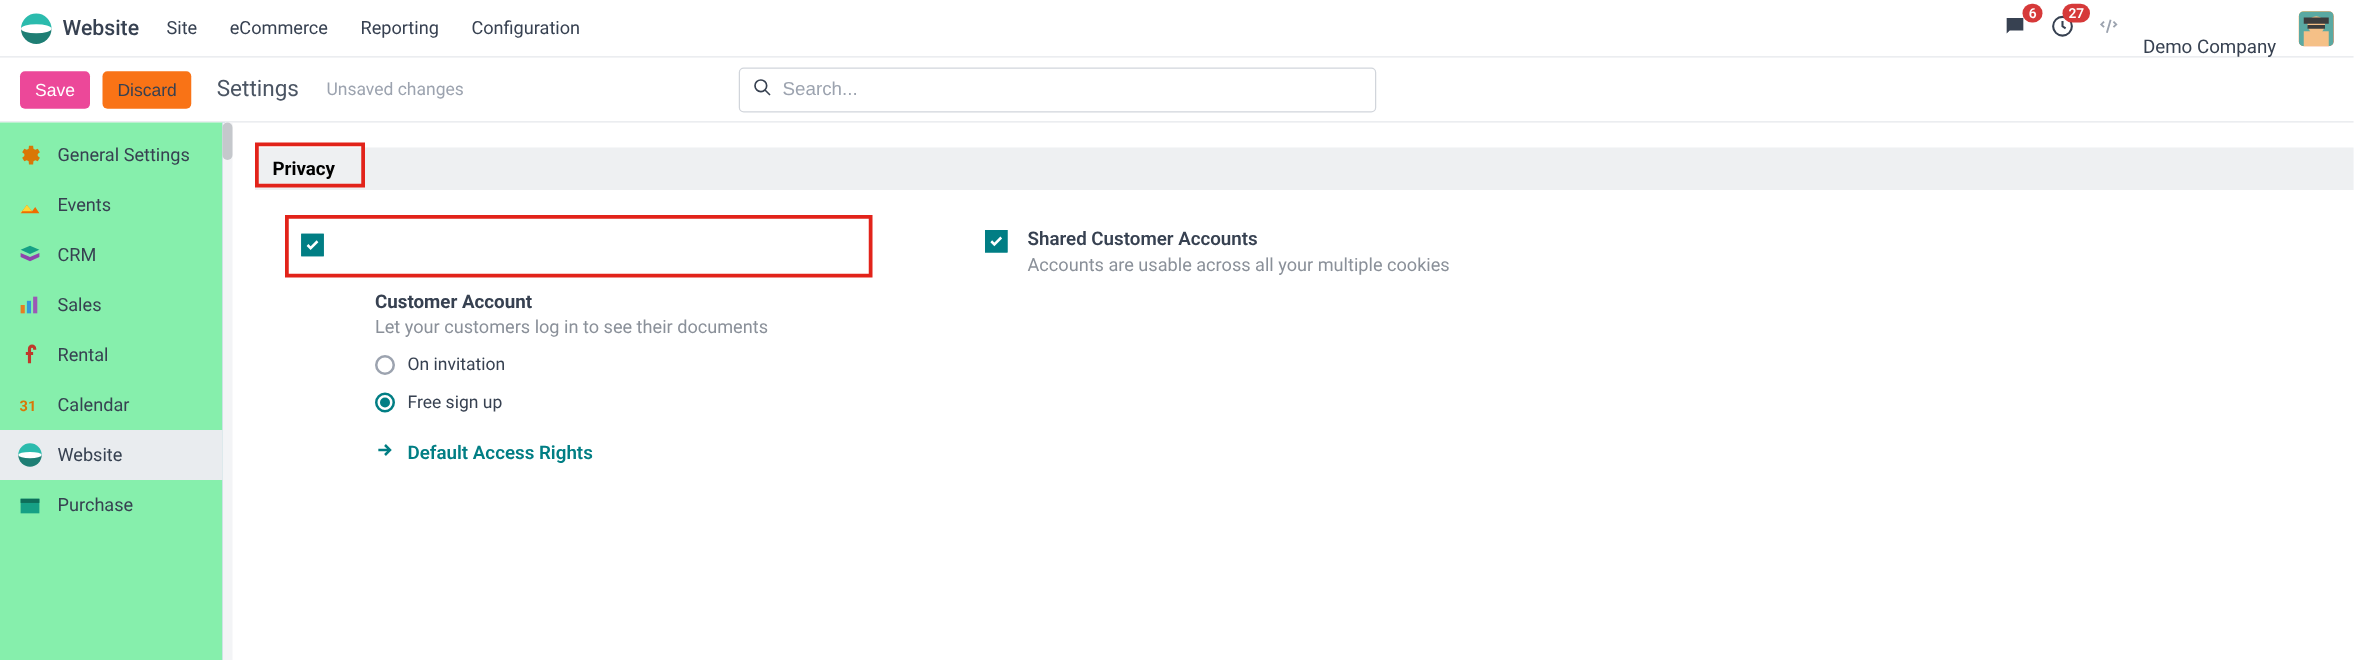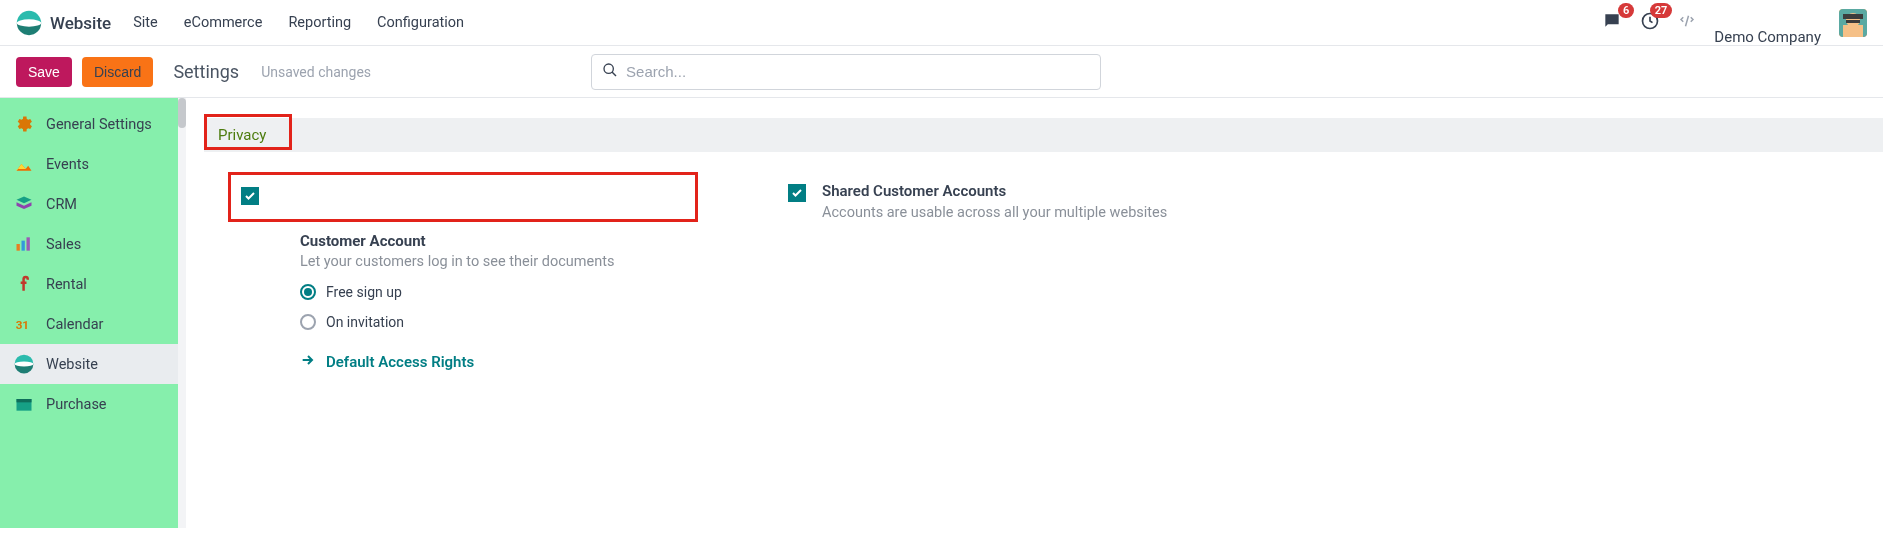--- a/index.html
+++ b/index.html
@@ -86,21 +86,21 @@
   
   .actionbar {
     display: flex;
     align-items: center;
     height: 52px;
     padding: 0 16px;
     border-bottom: 1px solid #e5e7eb;
     gap: 10px;
   }
   .btn-save {
-    background: #be185d;
+    background: #ec4899;
     color: #fff;
     border: none;
     padding: 7px 12px;
     border-radius: 4px;
     font-size: 14px;
     cursor: pointer;
   }
   .btn-discard {
     background: #f97316;
     color: #374151;
@@ -189,22 +189,22 @@
     display:inline-flex; align-items:center; justify-content:center;
   }
 
   .content {
     flex: 1;
     padding: 20px 0 20px 24px;
   }
   .section-header {
     background: #eef0f2;
     padding: 8px 14px;
-    font-weight: 400;
-    color: #4d7c0f;
+    font-weight: 700;
+    color: #000000;
     width: 100%;
     margin-bottom: 20px;
     font-size: 15px;
   }
   .highlight-red {
     border: 3px solid #e2231a;
   }
   .privacy-hdr-wrap {
     width: 100%;
     position: relative;
@@ -496,26 +496,26 @@
             <svg viewBox="0 0 24 24" fill="none" stroke="#fff" stroke-width="4">
                 <polyline points="4 12 9 17 20 6"></polyline>
               </svg>
           </span>
         </div>
 
         <div class="subsetting">
           <div class="sub-title">Customer Account</div>
           <div class="sub-desc">Let your customers log in to see their documents</div>
           <div class="radio-row">
+            <span class="radio"></span>
+            <span>On invitation</span>
+          </div>
+          <div class="radio-row">
             <span class="radio checked"></span>
             <span>Free sign up</span>
-          </div>
-          <div class="radio-row">
-            <span class="radio"></span>
-            <span>On invitation</span>
           </div>
           <div class="link-row">
             <span>
               <svg width="16" height="16" viewBox="0 0 24 24" fill="none" stroke="#017e84" stroke-width="3">
                   <line x1="4" y1="12" x2="18" y2="12"></line>
                   <polyline points="12 6 18 12 12 18"></polyline>
                 </svg>
             </span>
             <span>Default Access Rights</span>
           </div>
@@ -526,19 +526,19 @@
         <div class="setting">
           <span class="chk">
             <svg viewBox="0 0 24 24" fill="none" stroke="#fff" stroke-width="4">
                 <polyline points="4 12 9 17 20 6"></polyline>
               </svg>
           </span>
           <div>
             <div class="setting-title">
               <span>Shared Customer Accounts</span>
             </div>
-            <div class="setting-desc">Accounts are usable across all your multiple websites</div>
+            <div class="setting-desc">Accounts are usable across all your multiple cookies</div>
           </div>
         </div>
       </div>
     </div>
   </div>
 </div>
 
 </body></html>

